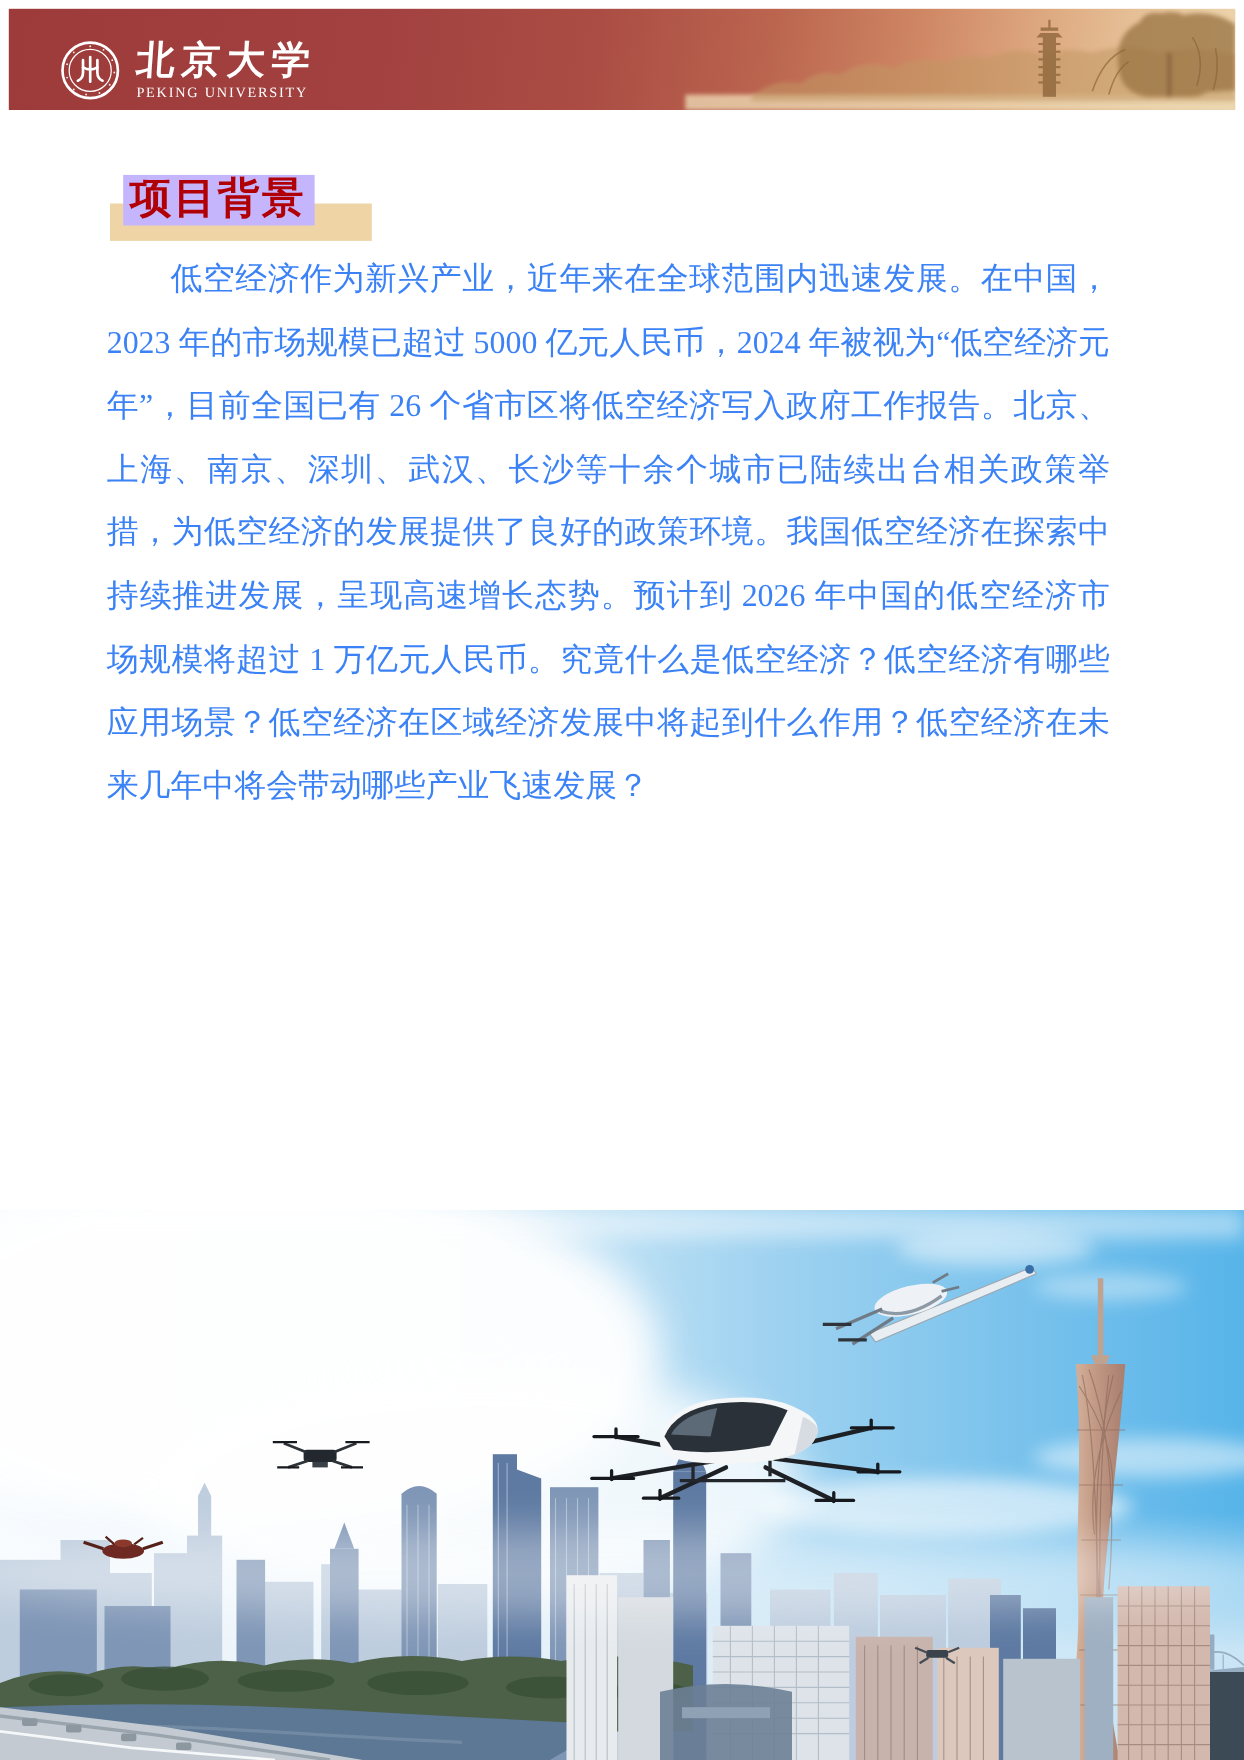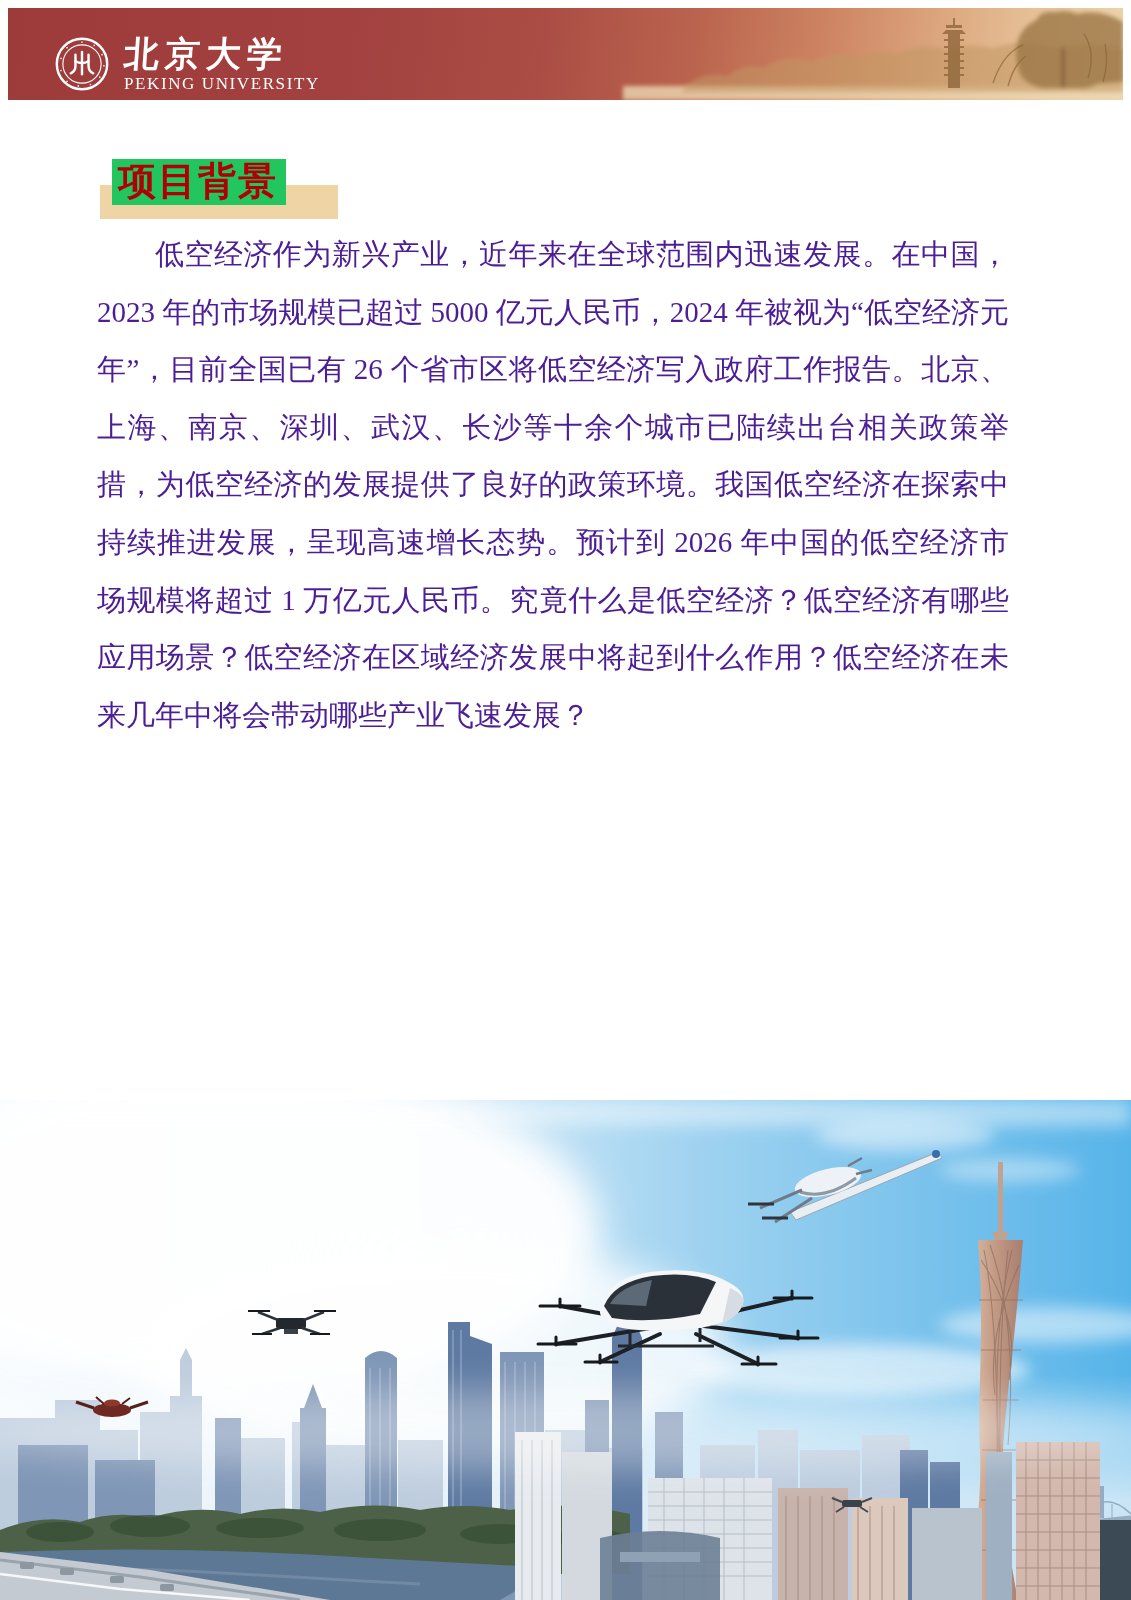--- a/index.html
+++ b/index.html
@@ -17,40 +17,40 @@
   .banner svg.campus{position:absolute;right:0;top:0;height:92px;width:560px;}
   .logo-group{position:absolute;left:46px;top:28px;display:flex;align-items:center;}
   .seal{width:56px;height:56px;flex:0 0 auto;}
   .uni-names{margin-left:14px;color:#ffffff;}
   .uni-cn{
     font-size:35px;font-weight:bold;letter-spacing:6px;line-height:38px;
     font-family:"Liberation Serif","DejaVu Serif",serif;
     transform:skewX(-4deg);
   }
   .uni-en{
-    font-size:17px;letter-spacing:1.6px;line-height:16px;margin-top:2px;
+    font-size:13px;letter-spacing:1.6px;line-height:16px;margin-top:2px;
     font-family:"Liberation Serif","DejaVu Serif",serif;
   }
   
   .title-accent{
     position:absolute;left:100px;top:185px;width:238px;height:34px;
     background:#efd5a5;
   }
   .title-box{
-    position:absolute;left:112px;top:159px;background:#22c55e;
+    position:absolute;left:112px;top:159px;background:#c4b5fd;
     padding:1px 8px 3px 6px;
   }
   .title-text{
     font-size:38px;font-weight:bold;color:#b00006;letter-spacing:2px;
     line-height:42px;white-space:nowrap;
   }
   
   .content{
     position:absolute;left:97px;top:226px;width:912px;
-    font-size:29px;line-height:57.6px;color:#4c1d95;
+    font-size:29px;line-height:57.6px;color:#3b82f6;
     text-align:justify;
   }
   .content p{margin:0;text-indent:2em;}
   .content p + p{margin-top:29px;}
   
   .photo{
     position:absolute;left:0;top:1100px;width:1131px;height:500px;
   }
   .photo svg{display:block;width:1131px;height:500px;}
 </style>

